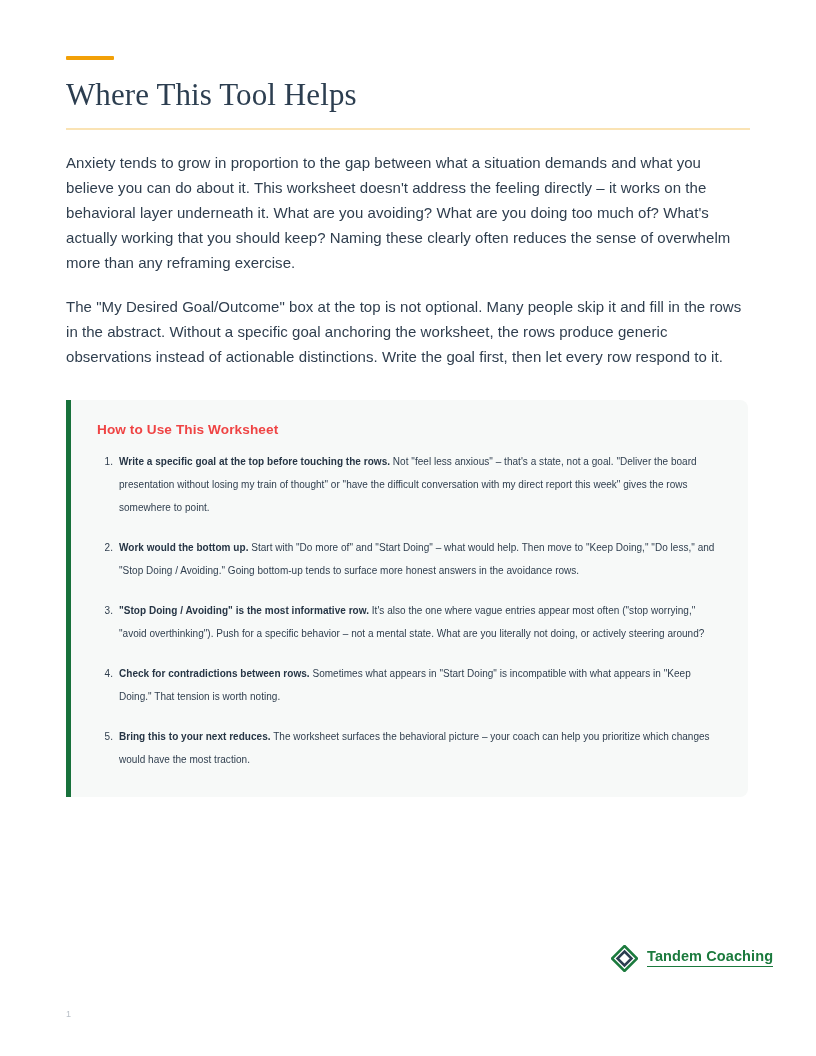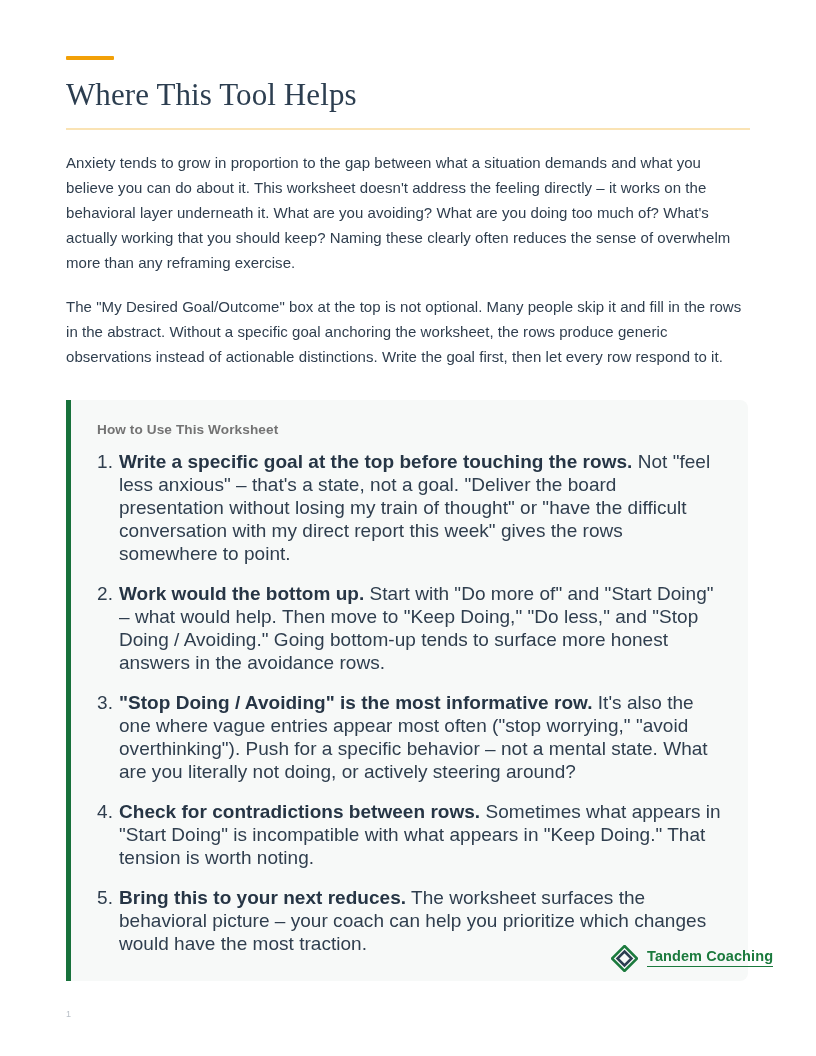--- a/index.html
+++ b/index.html
@@ -74,38 +74,38 @@
     box-sizing: border-box;
     background: #F7F9F8;
     border-left: 5px solid #18713B;
     border-radius: 0 8px 8px 0;
     padding: 22px 26px 26px 26px;
   }
 
   .callout-heading {
     font-size: 13.6px;
     font-weight: 700;
-    color: #737373;
+    color: #ef4444;
     margin: 0 0 13px 0;
     letter-spacing: 0.1px;
   }
 
   ol.callout-list {
     margin: 0;
     padding: 0;
     list-style: none;
     counter-reset: howto;
   }
 
   ol.callout-list > li {
     position: relative;
     counter-increment: howto;
     padding-left: 22px;
     margin-bottom: 17px;
-    font-size: 19px;
+    font-size: 10px;
     line-height: 23px;
     color: #2F3E4E;
     letter-spacing: 0.03px;
   }
   ol.callout-list > li:last-child { margin-bottom: 0; }
 
   ol.callout-list > li::before {
     content: counter(howto) ".";
     position: absolute;
     left: 0;

